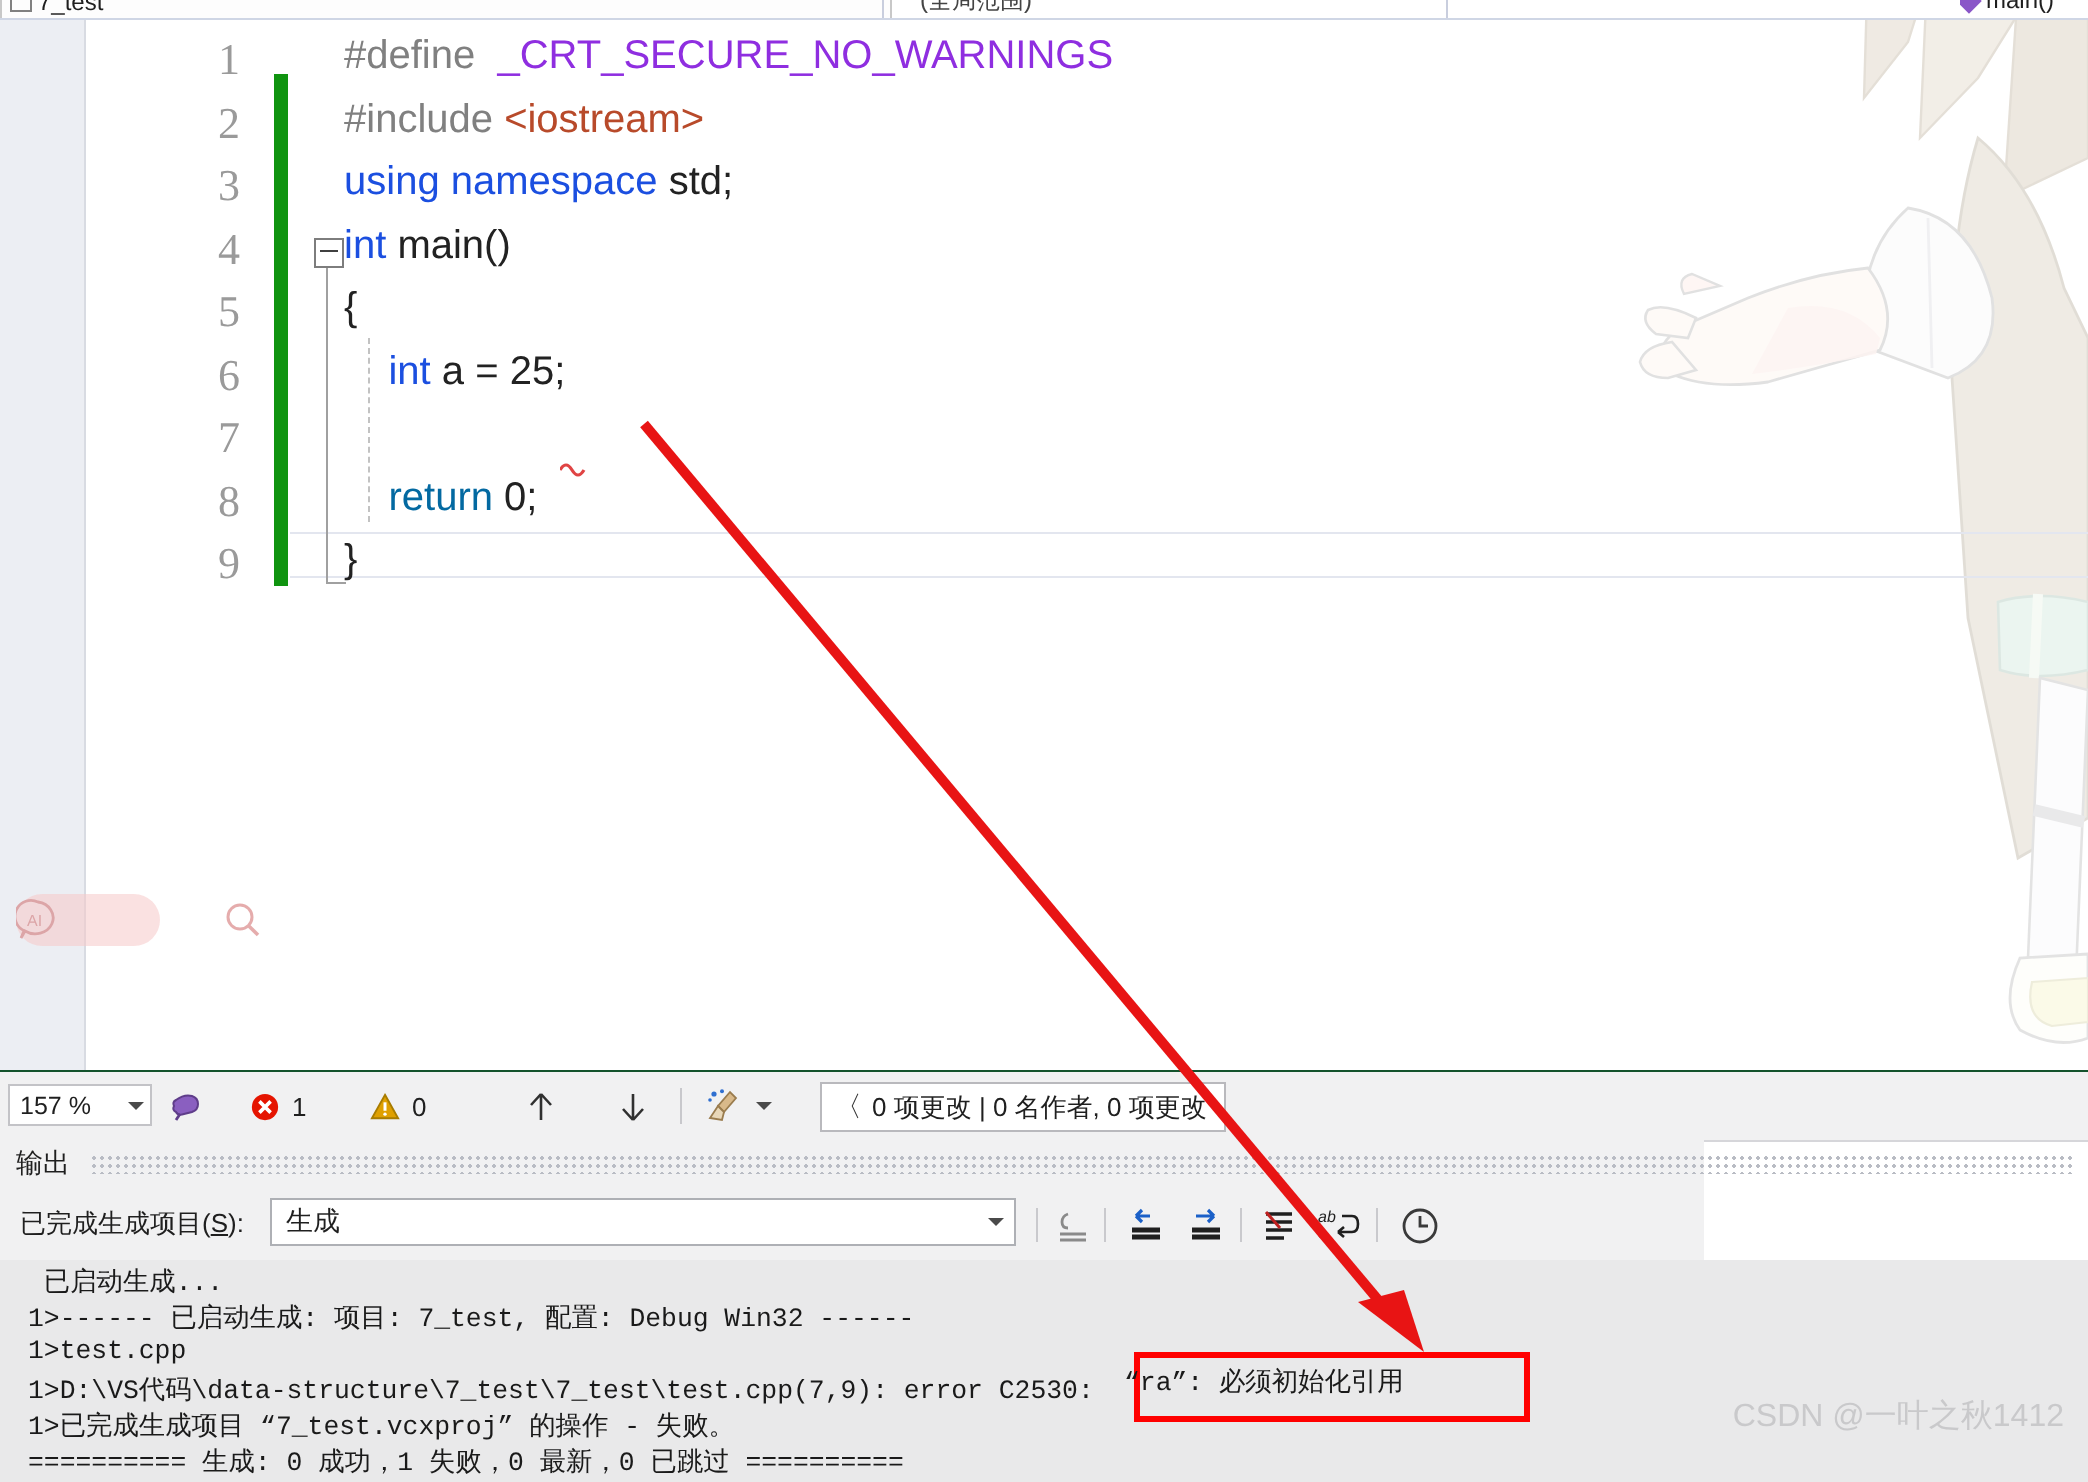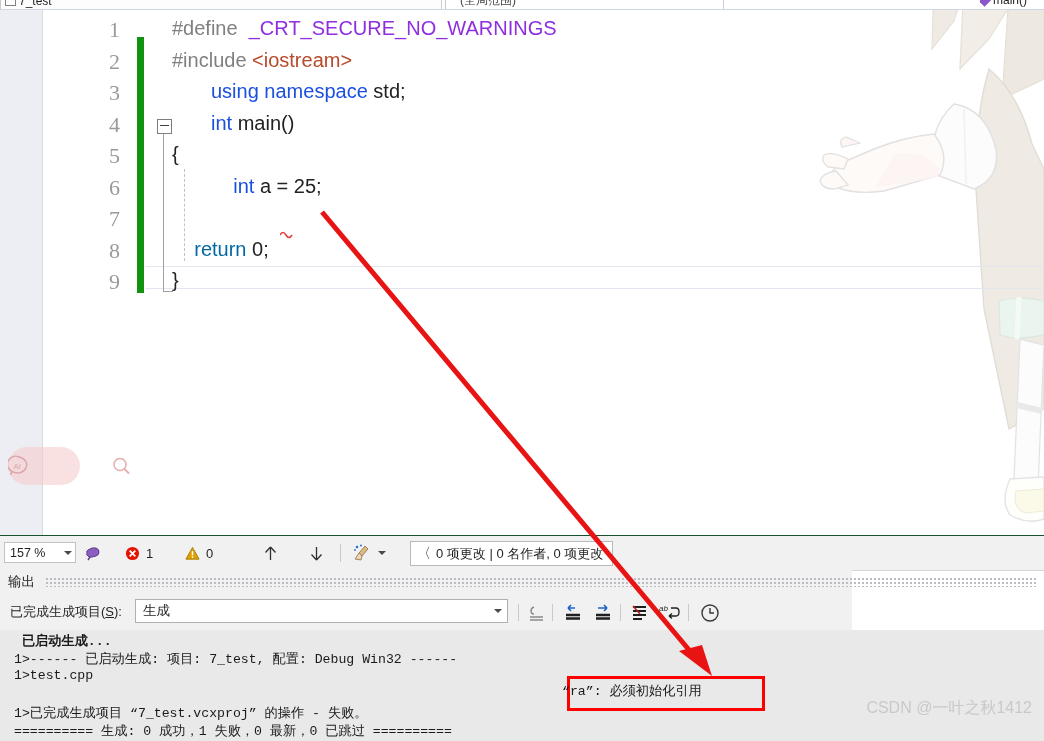--- a/index.html
+++ b/index.html
@@ -110,21 +110,21 @@
     position: absolute;
     left: 172px;
     font-family: Liberation Sans, sans-serif;
     font-size: 20px;
     white-space: pre;
     letter-spacing: 0px;
   }
   .t-pre   { color: #808080; }
   .t-macro { color: #8f2ee0; }
   .t-inc   { color: #b84a2a; }
-  .t-kw    { color: #1b4fe0; margin-left: 39px; }
+  .t-kw    { color: #1b4fe0; }
   .t-plain { color: #222222; }
   .t-ret   { color: #0369a1; }
 
   
   #change-bar {
     position: absolute;
     left: 137px; top: 28px;
     width: 7px; height: 256px;
     background: #109410;
     z-index: 4;
@@ -176,21 +176,21 @@
   #squiggle {
     position: absolute;
     left: 280px; top: 220px;
     z-index: 6;
   }
 
   
   #ai-widget {
     position: absolute;
     left: 8px; top: 447px;
-    width: 72px; height: 38px;
+    width: 72px; height: 26px;
     background: #f7c9c9;
     border-radius: 19px;
     opacity: 0.55;
     z-index: 8;
     display: flex;
     align-items: center;
     gap: 40px;
   }
   #ai-widget .w-ico {
     width: 34px; height: 38px;
@@ -584,23 +584,24 @@
 
     <div class="tb-btn" style="left:697px;">
       <svg width="20" height="20" viewBox="0 0 20 20">
         <circle cx="10" cy="10" r="8" fill="none" stroke="#3a3a3a" stroke-width="1.4"></circle>
         <path d="M10 5 L10 10 L14 10" stroke="#3a3a3a" stroke-width="1.4" fill="none"></path>
       </svg>
     </div>
   </div>
 
   <div id="output-body">
-      <div class="out-line" style="top: 2px; font-weight: bold;"> 已启动生成...</div>
+      <div class="out-line" style="top: 2px;"> 已启动生成...</div>
       <div class="out-line" style="top: 20px;">1&gt;------ 已启动生成: 项目: 7_test, 配置: Debug Win32 ------</div>
       <div class="out-line" style="top: 38px;">1&gt;test.cpp</div>
+      <div class="out-line" style="top: 56px;">1&gt;D:\VS代码\data-structure\7_test\7_test\test.cpp(7,9): error C2530: </div>
       <div class="out-line" style="top: 74px;">1&gt;已完成生成项目 “7_test.vcxproj” 的操作 - 失败。</div>
       <div class="out-line" style="top: 92px;">========== 生成: 0 成功，1 失败，0 最新，0 已跳过 ==========</div>
     </div>
 </div>
 
 <div id="err-highlight-box"></div>
 <div id="err-msg-text">“ra”: 必须初始化引用</div>
 
 <div id="watermark">CSDN @一叶之秋1412</div>
 

